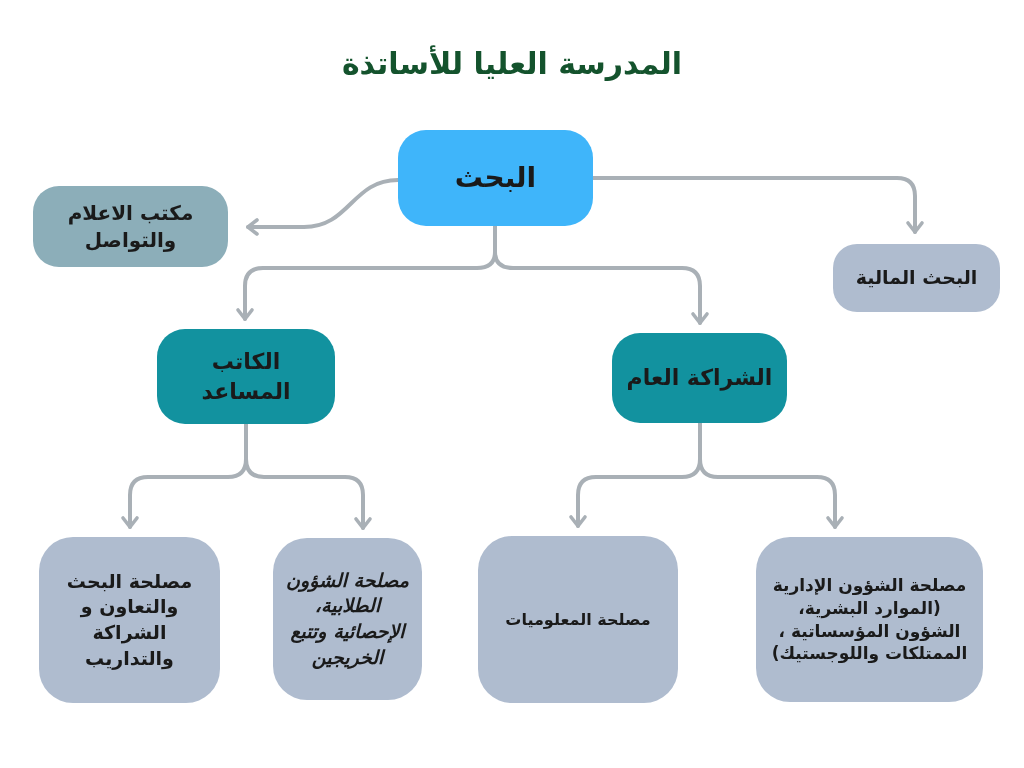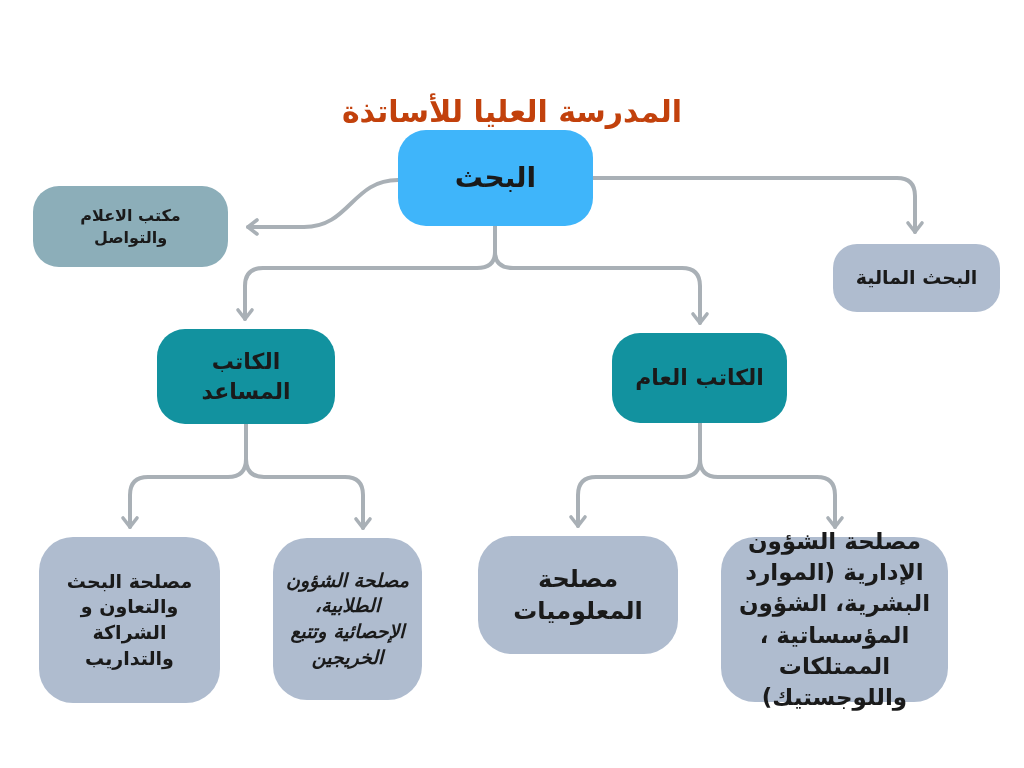--- a/index.html
+++ b/index.html
@@ -10,23 +10,22 @@
     font-family: "DejaVu Sans", "Liberation Sans", sans-serif;
   }
   .canvas { position: absolute; inset: 0; width: 1024px; height: 768px; }
 
   .chart-title {
     position: absolute;
     top: 46px; left: 0; right: 0;
     text-align: center;
     font-size: 30px;
     font-weight: bold;
-    color: #c2410c;
+    color: #14532d;
     letter-spacing: 0;
-    margin-top: 48px;
   }
 
   svg.connectors { position: absolute; inset: 0; width: 1024px; height: 768px; }
 
   .node {
     position: absolute;
     display: flex;
     align-items: center;
     justify-content: center;
     text-align: center;
@@ -34,38 +33,38 @@
     color: #1A1A1A;
     line-height: 1.35;
     padding: 6px 10px;
   }
   .node-director {
     left: 398px; top: 130px; width: 195px; height: 96px;
     background: #3FB5FA; border-radius: 28px; font-size: 28px;
   }
   .node-media {
     left: 33px; top: 186px; width: 195px; height: 81px;
-    background: #8CAEB9; border-radius: 26px; font-size: 16px;
+    background: #8CAEB9; border-radius: 26px; font-size: 20px;
   }
   .node-finance {
     left: 833px; top: 244px; width: 167px; height: 68px;
     background: #AFBCCF; border-radius: 24px; font-size: 19px;
   }
   .node-teal {
     background: #12929F; border-radius: 28px; font-size: 22px;
   }
   .node-assistant { left: 157px; top: 329px; width: 178px; height: 95px; }
   .node-secretary { left: 612px; top: 333px; width: 175px; height: 90px; }
   .node-gray {
     background: #AFBCCF; border-radius: 34px; font-size: 19px;
   }
   .node-research     { left: 39px;  top: 537px; width: 181px; height: 166px; }
   .node-student      { left: 273px; top: 538px; width: 149px; height: 162px; font-style: italic; }
-  .node-informatics  { left: 478px; top: 536px; width: 200px; height: 118px; font-size: 24px; }
-  .node-admin        { left: 721px; top: 537px; width: 227px; height: 165px; font-size: 23px; }
+  .node-informatics  { left: 478px; top: 536px; width: 200px; height: 167px; font-size: 16px; }
+  .node-admin        { left: 756px; top: 537px; width: 227px; height: 165px; font-size: 17px; }
 </style>
 </head>
 <body>
 
 <div class="canvas">
 
   <div class="chart-title">المدرسة العليا للأساتذة</div>
 
   <svg class="connectors" viewBox="0 0 1024 768" fill="none" stroke="#A9B0B6" stroke-width="4" stroke-linecap="round" stroke-linejoin="round">
     <defs>
@@ -101,21 +100,21 @@
 
   <div class="node node-finance">
     <span>البحث المالية</span>
   </div>
 
   <div class="node node-teal node-assistant">
     <span>الكاتب المساعد</span>
   </div>
 
   <div class="node node-teal node-secretary">
-    <span>الكاتب العام</span>
+    <span>الشراكة العام</span>
   </div>
 
   <div class="node node-gray node-research">
     <span>مصلحة البحث والتعاون و الشراكة والتداريب</span>
   </div>
 
   <div class="node node-gray node-student">
     <span>مصلحة الشؤون الطلابية، الإحصائية وتتبع الخريجين</span>
   </div>
 

